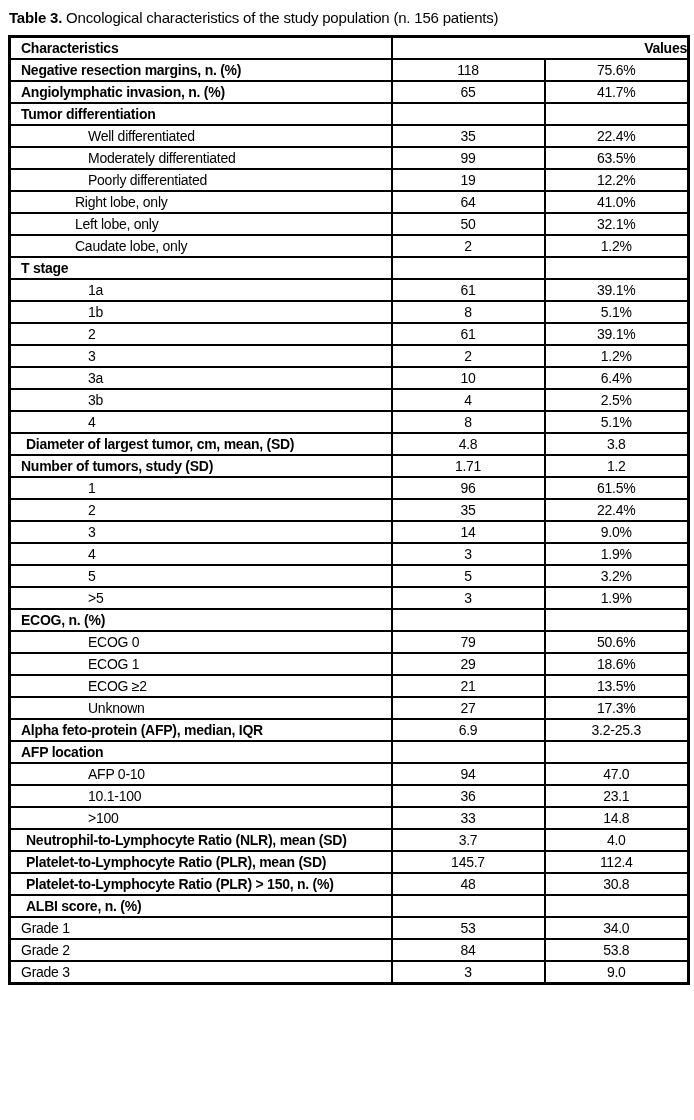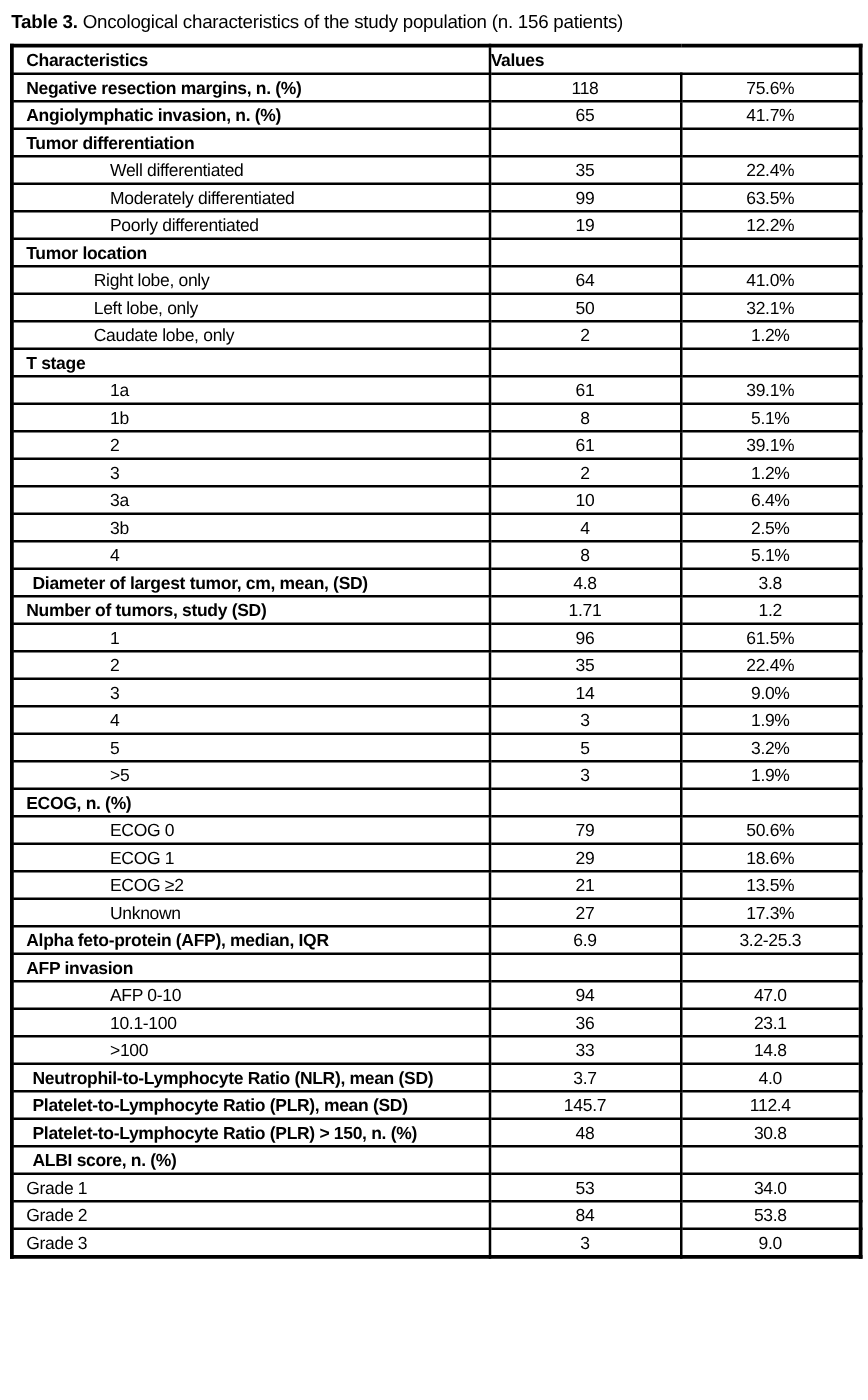--- a/index.html
+++ b/index.html
@@ -45,21 +45,21 @@
     white-space: nowrap;
     vertical-align: middle;
     box-sizing: border-box;
   }
   th.h-char {
     text-align: left;
     padding-left: 10px;
     font-weight: bold;
   }
   th.h-values {
-    text-align: left;
+    text-align: right;
     font-weight: bold;
   }
   td.label { text-align: left; }
   td.label.b { font-weight: bold; }
   td.label.ind0 { padding-left: 10px; }
   td.label.ind0b { padding-left: 15px; }
   td.label.ind1 { padding-left: 64px; }
   td.label.ind2 { padding-left: 77px; }
   td.val { text-align: center; }
 </style>
@@ -115,25 +115,20 @@
       <td class="val">99</td>
       <td class="val">63.5%</td>
     </tr>
 
     <tr>
       <td class="label ind2">Poorly differentiated</td>
       <td class="val">19</td>
       <td class="val">12.2%</td>
     </tr>
 
-    <tr>
-      <td class="label ind0 b">Tumor location</td>
-      <td class="val"></td>
-      <td class="val"></td>
-    </tr>
 
 
     <tr>
       <td class="label ind1">Right lobe, only</td>
       <td class="val">64</td>
       <td class="val">41.0%</td>
     </tr>
 
     <tr>
       <td class="label ind1">Left lobe, only</td>
@@ -273,21 +268,21 @@
       <td class="val">17.3%</td>
     </tr>
 
     <tr>
       <td class="label ind0 b">Alpha feto-protein (AFP), median, IQR</td>
       <td class="val">6.9</td>
       <td class="val">3.2-25.3</td>
     </tr>
 
     <tr>
-      <td class="label ind0 b">AFP invasion</td>
+      <td class="label ind0 b">AFP location</td>
       <td class="val"></td>
       <td class="val"></td>
     </tr>
 
     <tr>
       <td class="label ind2">AFP 0-10</td>
       <td class="val">94</td>
       <td class="val">47.0</td>
     </tr>
 

